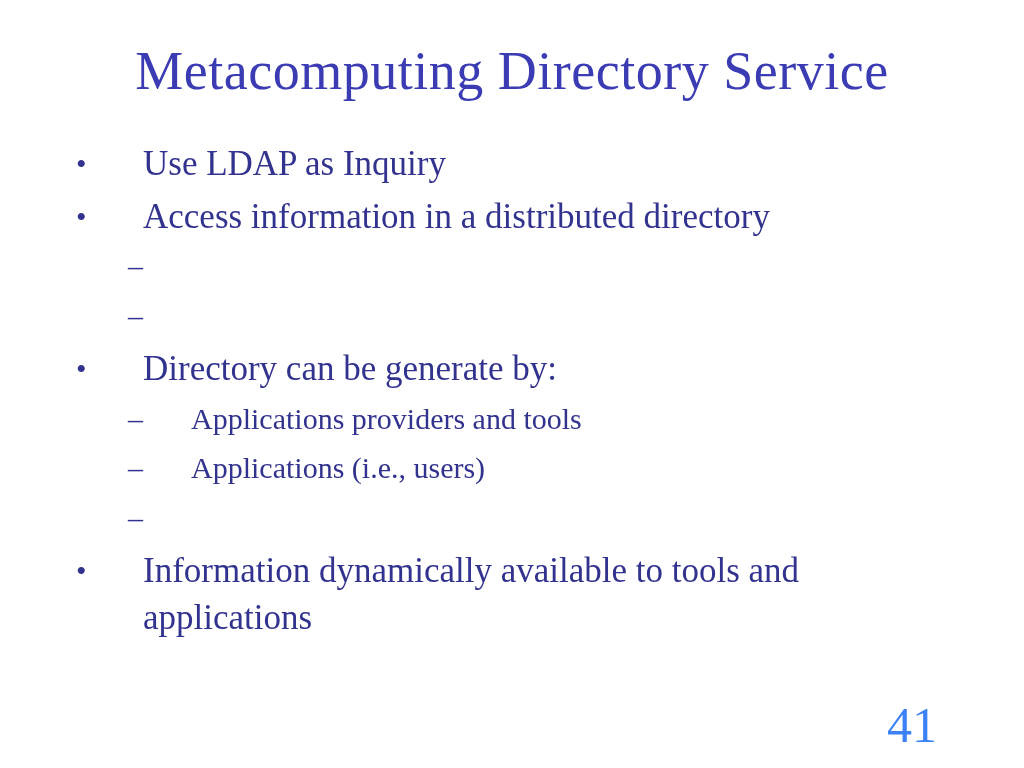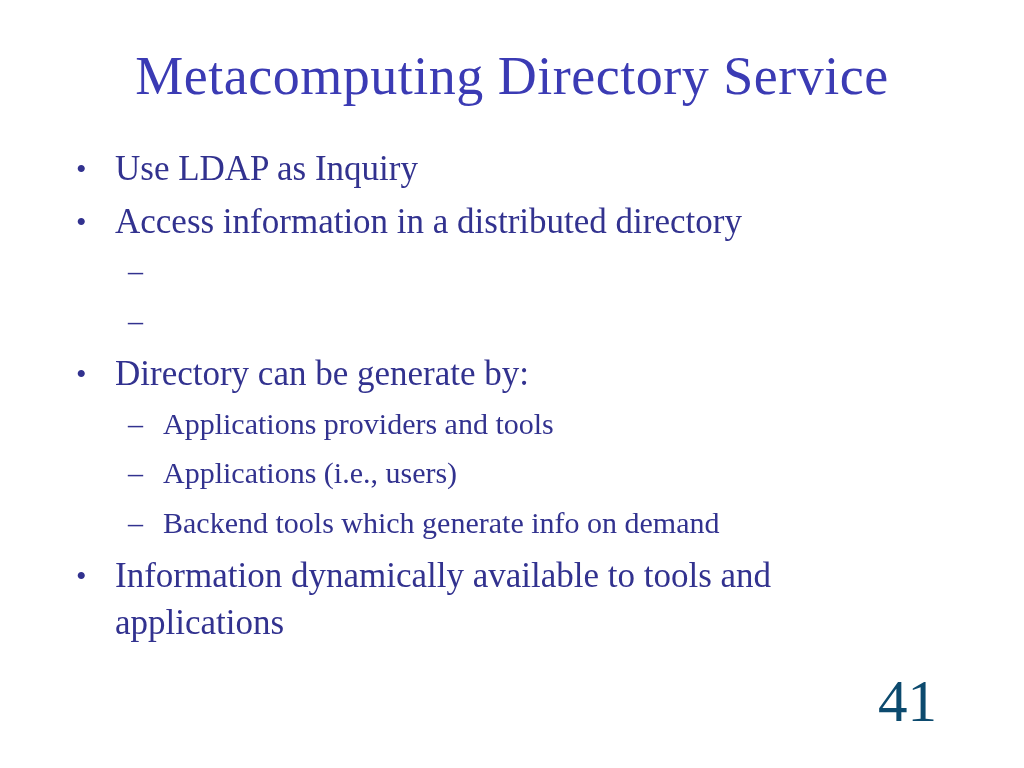--- a/index.html
+++ b/index.html
@@ -13,39 +13,40 @@
     position: relative;
     overflow: hidden;
     font-family: "Liberation Serif", "DejaVu Serif", serif;
   }
   .slide {
     position: absolute;
     inset: 0;
     background: #ffffff;
   }
   .slide-title {
-    margin: 0;
-    padding-top: 44px;
+    margin: 8px;
+    padding-top: 31px;
     text-align: center;
     font-size: 54px;
     font-weight: normal;
     line-height: 1.2;
     color: #3b3bb4;
     letter-spacing: 0.5px;
   }
   .content {
     margin-top: 36px;
   }
   .bullet-row {
     display: flex;
     align-items: flex-start;
     color: #32328f;
   }
   .bullet-row .text {
     max-width: 762px;
+    margin-left: 28px;
   }
   .l1 {
     padding-left: 76px;
     font-size: 35px;
     line-height: 1.35;
     margin-bottom: 6px;
   }
   .l1 .marker {
     width: 39px;
     flex: 0 0 39px;
@@ -57,25 +58,25 @@
     font-size: 30px;
     line-height: 1.35;
     margin-bottom: 9px;
   }
   .l2 .marker {
     width: 35px;
     flex: 0 0 35px;
   }
   .page-number {
     position: absolute;
-    top: 672px;
+    top: 700px;
     right: 87px;
-    font-size: 59px;
+    font-size: 50px;
     line-height: 1;
-    color: #0c4a6e;
+    color: #3b82f6;
   }
 </style>
 </head>
 <body>
 
 <div class="slide">
 
   <h1 class="slide-title">Metacomputing Directory Service</h1>
 
   <div class="content">
@@ -108,21 +109,20 @@
       <span class="text">Applications providers and tools</span>
     </div>
 
     <div class="bullet-row l2">
       <span class="marker">–</span>
       <span class="text">Applications (i.e., users)</span>
     </div>
 
     <div class="bullet-row l2">
       <span class="marker">–</span>
-      <span class="text">Backend tools which generate info on demand</span>
     </div>
 
     <div class="bullet-row l1">
       <span class="marker">•</span>
       <span class="text">Information dynamically available to tools and applications</span>
     </div>
 
   </div>
 
   <div class="page-number">41</div>

